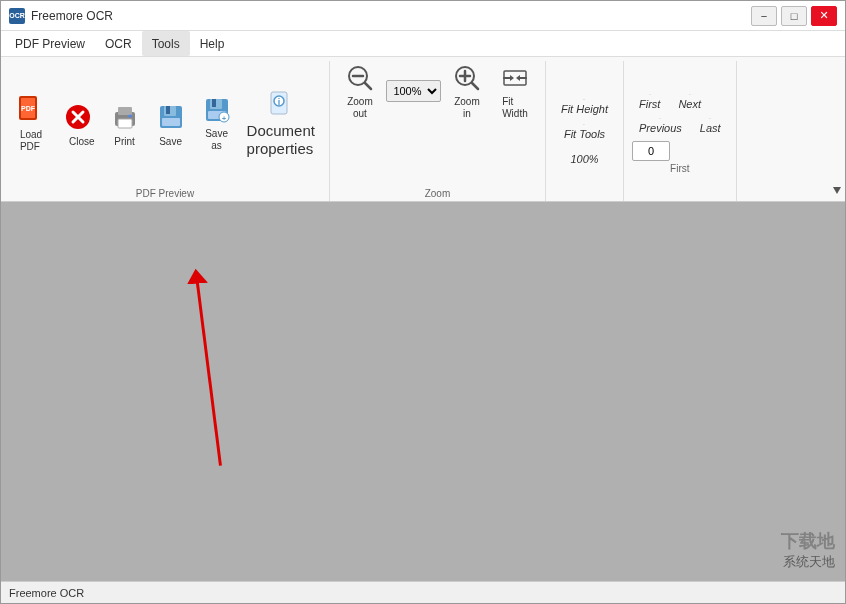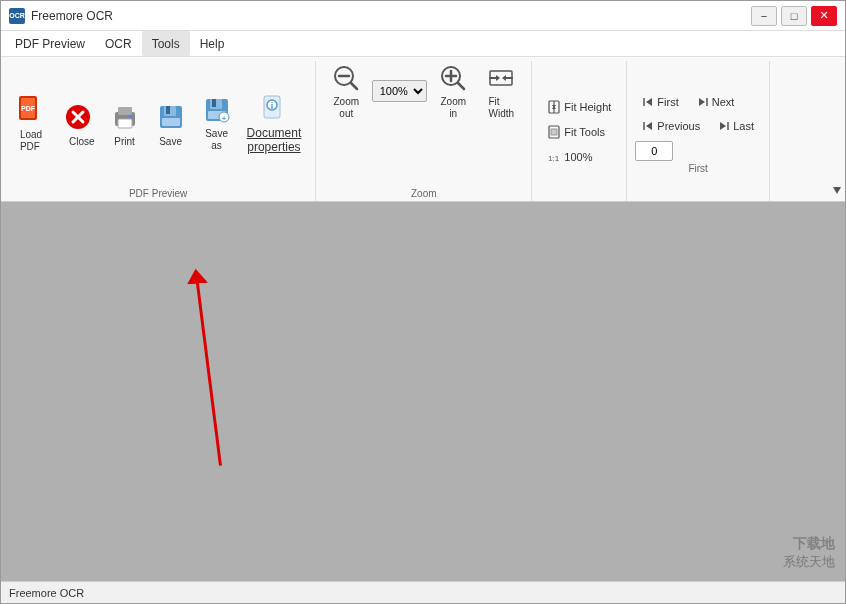--- a/index.html
+++ b/index.html
@@ -143,30 +143,32 @@
       width: 32px;
       height: 32px;
       display: flex;
       align-items: center;
       justify-content: center;
       margin-bottom: 3px;
     }
 
     .ribbon-btn-small {
       display: flex;
+      flex-direction: column;
       align-items: center;
       cursor: pointer;
       padding: 2px 6px;
       border-radius: 3px;
       border: 1px solid transparent;
       background: transparent;
       font-size: 11px;
       color: #333;
       gap: 3px;
       height: 22px;
+      font-style: italic;
     }
     .zoom-input {
       width: 50px;
       height: 22px;
       border: 1px solid #aaa;
       border-radius: 2px;
       text-align: center;
       font-size: 12px;
     }
     .page-input {
@@ -202,27 +204,27 @@
     .watermark {
       position: absolute;
       bottom: 10px;
       right: 10px;
       opacity: 0.5;
       display: flex;
       flex-direction: column;
       align-items: flex-end;
     }
     .watermark-text1 {
-      font-size: 14px;
+      font-size: 18px;
       color: #555;
       font-weight: bold;
     }
     .watermark-text2 {
       font-size: 13px;
-      color: #404040;
+      color: #000000;
     }
 
     
     .arrow-overlay {
       position: absolute;
       top: 0; left: 0;
       width: 100%; height: 100%;
       pointer-events: none;
     }
 
@@ -329,21 +331,21 @@
       </div>
 
       <div class="ribbon-btn" style="min-width:50px;">
         <div class="btn-icon">
           <svg width="30" height="30" viewBox="0 0 30 30">
             <rect x="5" y="3" width="16" height="22" rx="2" fill="#ddeeff" stroke="#aabbcc"></rect>
             <circle cx="13" cy="12" r="5" fill="white" stroke="#5599cc" stroke-width="1.5"></circle>
             <text x="13" y="16" font-size="9" text-anchor="middle" fill="#5599cc" font-weight="bold">i</text>
           </svg>
         </div>
-        <span style="font-size:12px;text-align:center;line-height:1.2;text-decoration:underline;">Document<br>properties</span>
+        <span style="font-size:15px;text-align:left;line-height:1.2;">Document<br>properties</span>
       </div>
     </div>
     <span class="ribbon-group-label">PDF Preview</span>
   </div>
 
   <div class="ribbon-group">
     <div class="ribbon-buttons" style="align-items:flex-start; gap: 4px;">
 
       <div class="ribbon-btn">
         <div class="btn-icon">

